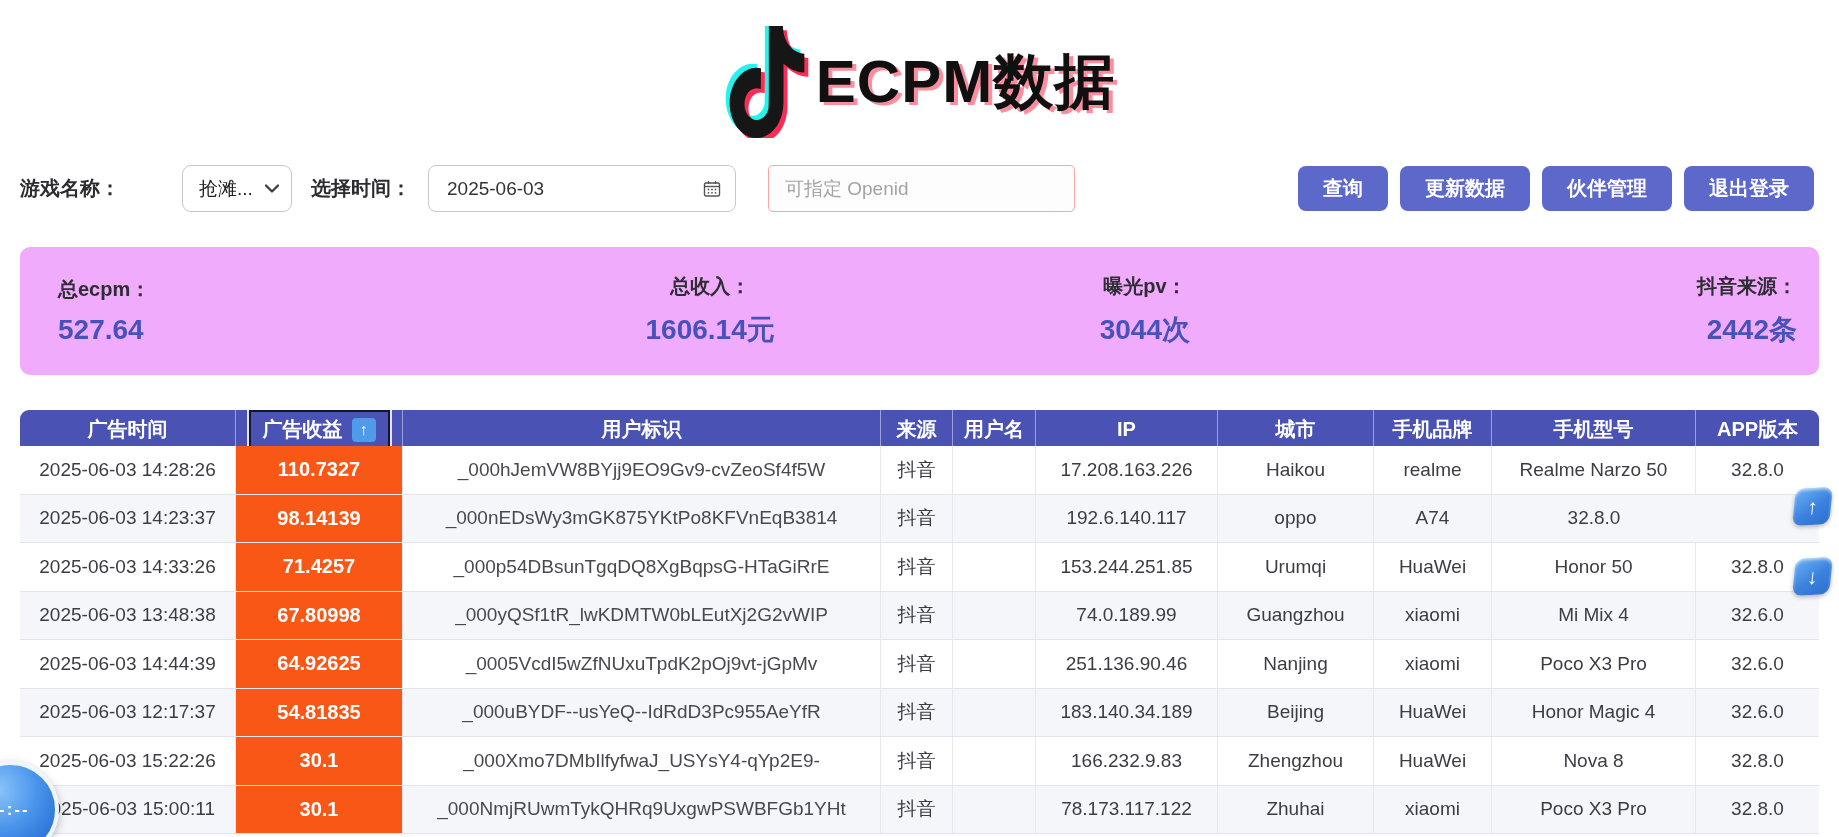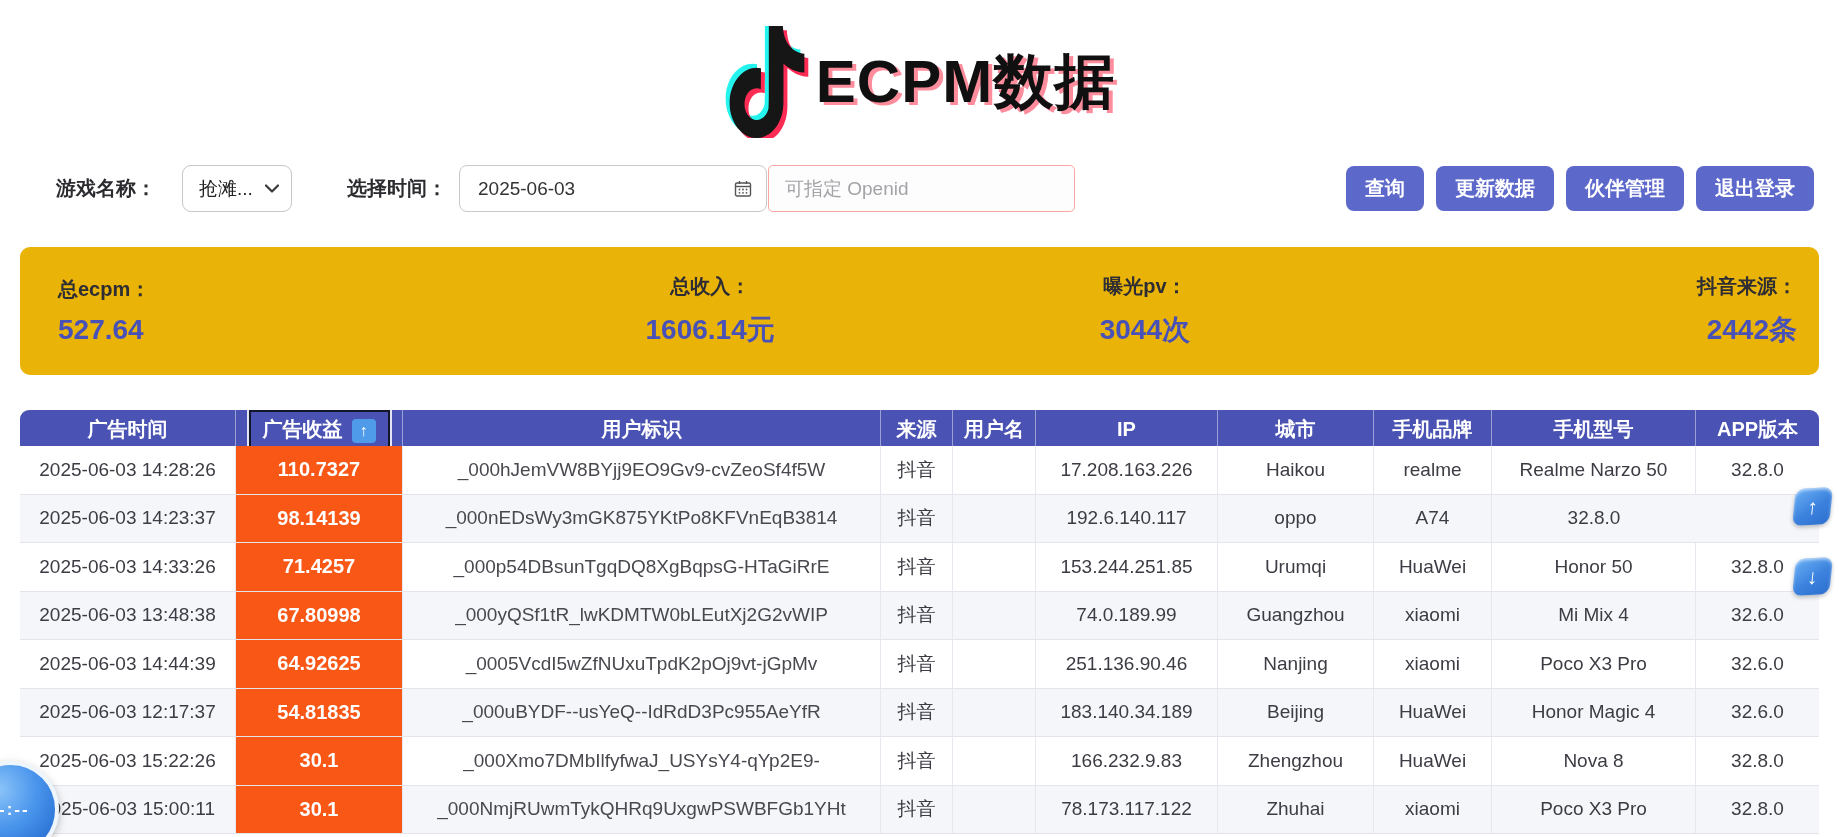--- a/index.html
+++ b/index.html
@@ -22,58 +22,58 @@
   .title {
     font-size: 60px; font-weight: 900; color: #101010;
     letter-spacing: 1px;
     text-shadow: 4px 3px 0 #fd8d9d;
   }
 
   
   .filter-row { position: absolute; top: 165px; left: 0; right: 0; height: 47px; }
   .flabel {
     position: absolute; top: 0; height: 47px; line-height: 47px;
-    font-size: 20px; font-weight: 700; color: #2b2b30; margin-left: 36px;
+    font-size: 20px; font-weight: 700; color: #2b2b30;
   }
   #game-label { left: 20px; }
   #time-label { left: 311px; }
   .select {
     position: absolute; left: 162px; top: 0; width: 110px; height: 47px;
     border: 1px solid #c6c6c9; border-radius: 9px; background: #fff;
     display: flex; align-items: center; justify-content: space-between;
     padding: 0 12px 0 16px; font-size: 19px; color: #222; cursor: pointer; margin-left: 20px;
   }
   .date-input {
-    position: absolute; left: 459px; top: 0; width: 308px; height: 47px;
+    position: absolute; left: 428px; top: 0; width: 308px; height: 47px;
     border: 1px solid #c9c9cc; border-radius: 8px; background: #fff;
     display: flex; align-items: center; justify-content: space-between;
     padding: 0 14px 0 18px; font-size: 19px; color: #333;
   }
   .openid-input {
     position: absolute; left: 768px; top: 0; width: 307px; height: 47px;
     border: 1px solid #fca5a5; border-radius: 5px; background: #fdfdfd;
     padding: 0 16px; font-size: 19px; color: #333;
     font-family: "Liberation Sans", "DejaVu Sans", sans-serif;
   }
   .openid-input::placeholder { color: #a3a3a8; }
   .btns {
     position: absolute; right: 25px; top: 1px;
     display: flex; gap: 12px;
   }
   .btn {
-    height: 45px; padding: 0 19px; border: none; border-radius: 8px;
+    height: 45px; padding: 0 25px; border: none; border-radius: 8px;
     background: #5d68cb; color: #fff; font-size: 20px; font-weight: 700;
     font-family: "Liberation Sans", "DejaVu Sans", sans-serif;
     cursor: pointer; white-space: nowrap;
   }
 
   
   .stats {
     position: absolute; top: 247px; left: 20px; right: 20px; height: 128px;
-    background: #eab308; border-radius: 10px;
+    background: #f0abfc; border-radius: 10px;
     display: flex;
   }
   .stat { flex: 1; display: flex; flex-direction: column; justify-content: center; gap: 11px; }
   .stat:nth-child(1) { align-items: flex-start; padding-left: 38px; }
   .stat:nth-child(2), .stat:nth-child(3) { align-items: center; }
   .stat:nth-child(4) { align-items: flex-end; padding-right: 22px; }
   .stat-label { font-size: 20px; font-weight: 700; color: #2d2d33; }
   .stat-value { font-size: 28px; font-weight: 700; color: #4751b8; }
 
   
@@ -86,21 +86,21 @@
     height: 36px; background: #4a53b4;
     border-radius: 9px 9px 0 0; overflow: hidden;
   }
   .th {
     display: flex; align-items: center; justify-content: center;
     color: #fff; font-size: 20px; font-weight: 700;
     border-right: 1px solid rgba(255,255,255,.45);
   }
   .th:last-child { border-right: none; }
   .sort-wrap {
-    display: flex; align-items: flex-end; gap: 9px;
+    display: flex; align-items: center; gap: 9px;
     border: 2px solid #14172a; box-shadow: 0 0 0 2px rgba(255,255,255,.85);
     padding: 4px 12px; cursor: pointer; background: transparent;
   }
   .sort-chip {
     width: 24px; height: 24px; border-radius: 4px; background: #4f9bea;
     color: #fff; font-size: 16px; font-weight: 900;
     display: flex; align-items: center; justify-content: center;
   }
   .tr { height: 48.5px; background: #fff; border-bottom: 1px solid #e3e4ec; }
   .tr:nth-child(even) { background: #f5f6fa; }

